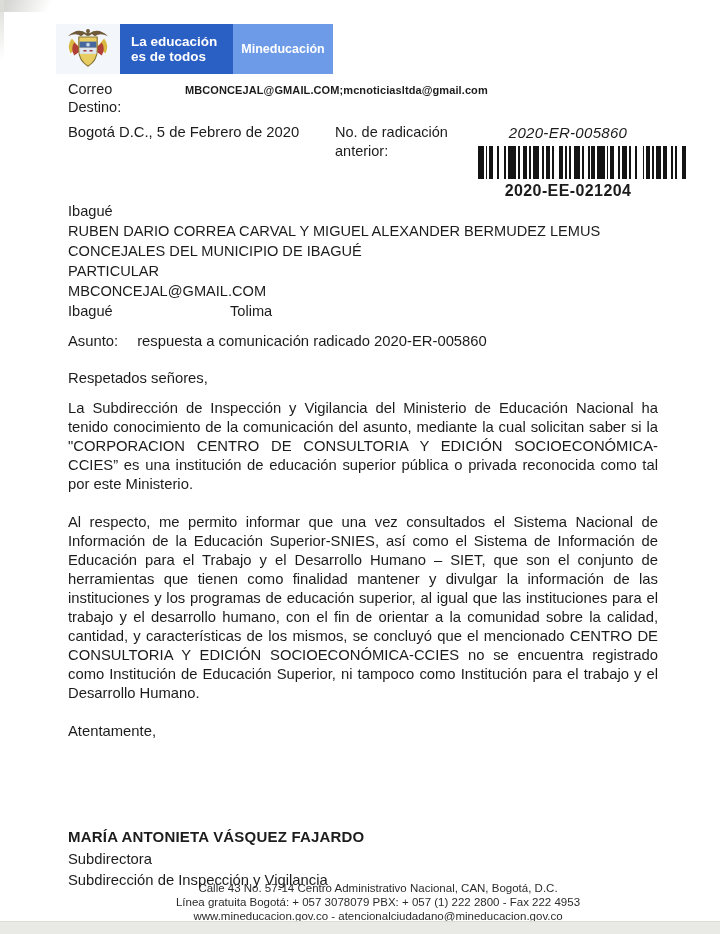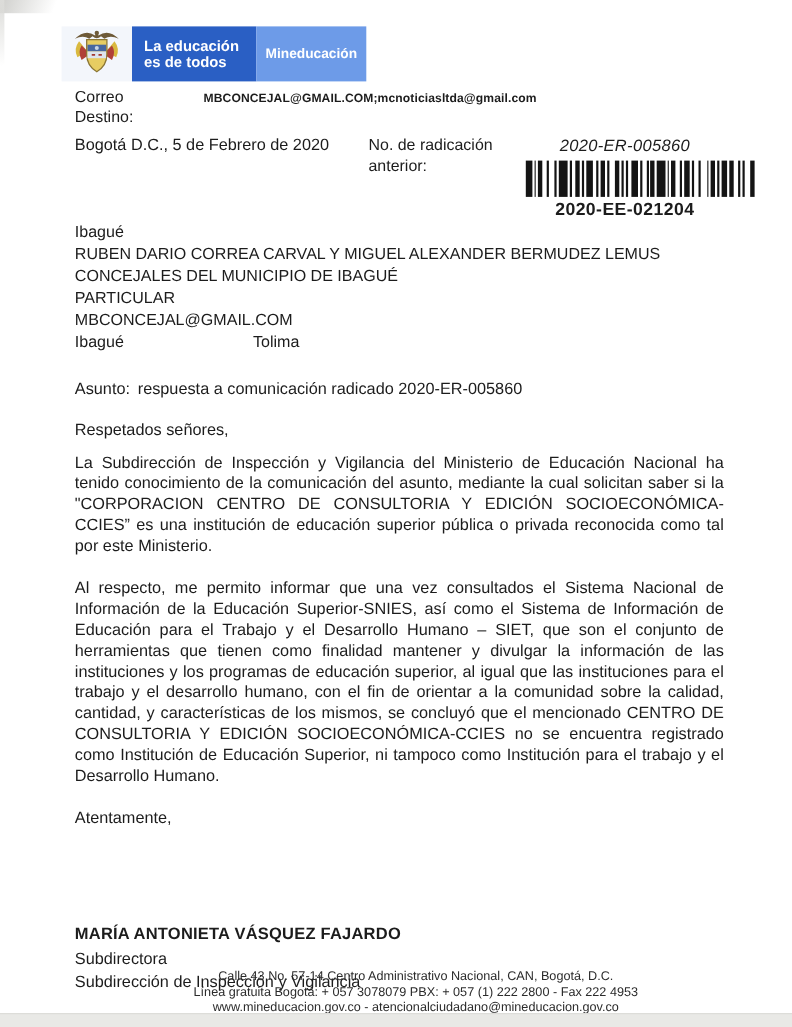--- a/index.html
+++ b/index.html
@@ -39,21 +39,21 @@
   .rad-block{width:180px;flex:1;text-align:center;}
   .rad-anterior{font-size:15px;letter-spacing:.3px;font-style:italic;}
   .barcode{display:flex;width:212px;height:33px;margin:4px auto 2px auto;}
   .rad-salida{font-weight:bold;font-size:16px;letter-spacing:.4px;}
 
   .salutation{margin-top:2px;}
   .addr div{line-height:20px;font-size:14.6px;}
   .city-row{display:flex;}
   .city-row .city{width:162px;}
 
-  .subject-row{margin-top:24px;display:flex;}
+  .subject-row{margin-top:11px;display:flex;gap:12px;}
   .subject-label{margin-right:7px;}
   .greeting{margin-top:18px;}
   .para{margin-top:11px;text-align:justify;}
   .para2{margin-top:19px;}
   .closing{margin-top:19px;}
 
   .signature{margin-top:86px;}
   .sig-name{font-weight:bold;font-size:15px;letter-spacing:.2px;}
   .sig-role{margin-top:3px;line-height:21px;}
 

